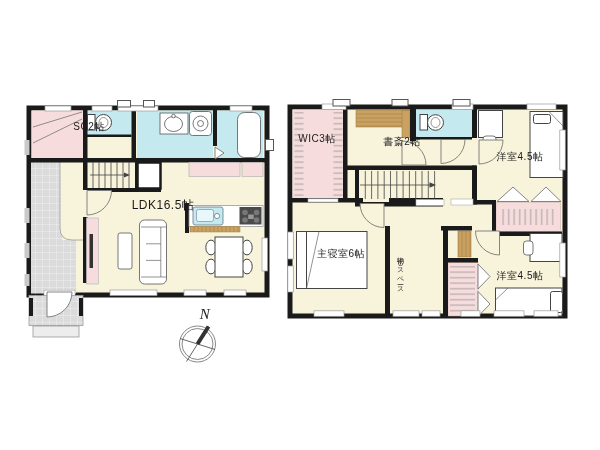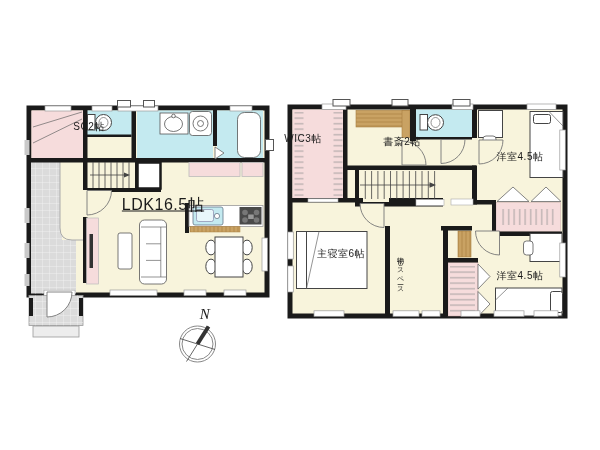--- a/index.html
+++ b/index.html
@@ -17,21 +17,21 @@
   .door{fill:var(--c-floor);stroke:#777;stroke-width:0.9;}
   .doorw{fill:#ffffff;stroke:#777;stroke-width:0.9;}
   .fold{fill:#ffffff;stroke:#666;stroke-width:0.8;}
   .furn{fill:#ffffff;stroke:#444;stroke-width:1;}
   .furn2{fill:#ffffff;stroke:#555;stroke-width:0.8;}
   .ln{stroke:#444;stroke-width:0.8;fill:none;}
   .ln2{stroke:#666;stroke-width:0.7;fill:none;}
   .gap{fill:#ffffff;stroke:#aaa;stroke-width:0.6;}
   .lbl{position:absolute;transform:translate(-50%,-50%);color:#1b1b1b;font-size:10px;
        white-space:nowrap;letter-spacing:0.5px;}
-  .lbl-big{font-size:16px;text-decoration:underline;}
+  .lbl-big{font-size:12px;}
   .lbl-vert{writing-mode:vertical-rl;text-orientation:upright;font-size:7px;letter-spacing:1px;}
   .lbl-north{font-family:"Liberation Serif","DejaVu Serif",serif;font-style:italic;font-size:15px;}
 </style>
 </head>
 <body>
 
 <div id="canvas">
 <svg id="plan-svg" viewBox="0 0 600 450" xmlns="http://www.w3.org/2000/svg">
   <defs>
     <pattern id="pGrid" width="7" height="7" patternUnits="userSpaceOnUse">
@@ -291,20 +291,20 @@
     <circle cx="197.5" cy="344" r="18" fill="none" stroke="#888" stroke-width="1"></circle>
     <circle cx="197.5" cy="344" r="15.5" fill="none" stroke="#888" stroke-width="1"></circle>
     <path d="M186.5,361.5L208.5,326.5" stroke="#555" stroke-width="0.9" fill="none"></path>
     <path d="M180,338.5L215,349.5" stroke="#555" stroke-width="0.9" fill="none"></path>
     <path d="M197.5,344L208.5,326.5" stroke="#333" stroke-width="4" fill="none"></path>
   </g>
 </svg>
 
 <div class="lbl" style="left:57px;top:127px;margin-left:32px;">SC2帖</div>
 <div class="lbl lbl-big" style="left:163px;top:205px;">LDK16.5帖</div>
-<div class="lbl" style="left:303px;top:139px;">WIC3帖</div>
+<div class="lbl" style="left:317px;top:139px;">WIC3帖</div>
 <div class="lbl" style="left:402px;top:142px;">書斎2帖</div>
 <div class="lbl" style="left:520px;top:157px;">洋室4.5帖</div>
 <div class="lbl" style="left:341px;top:254px;">主寝室6帖</div>
 <div class="lbl lbl-vert" style="left:400px;top:271px;">物干しスペース</div>
 <div class="lbl" style="left:520px;top:276px;">洋室4.5帖</div>
 <div class="lbl lbl-north" style="left:205px;top:314px;">N</div>
 </div>
 
 </body></html>

